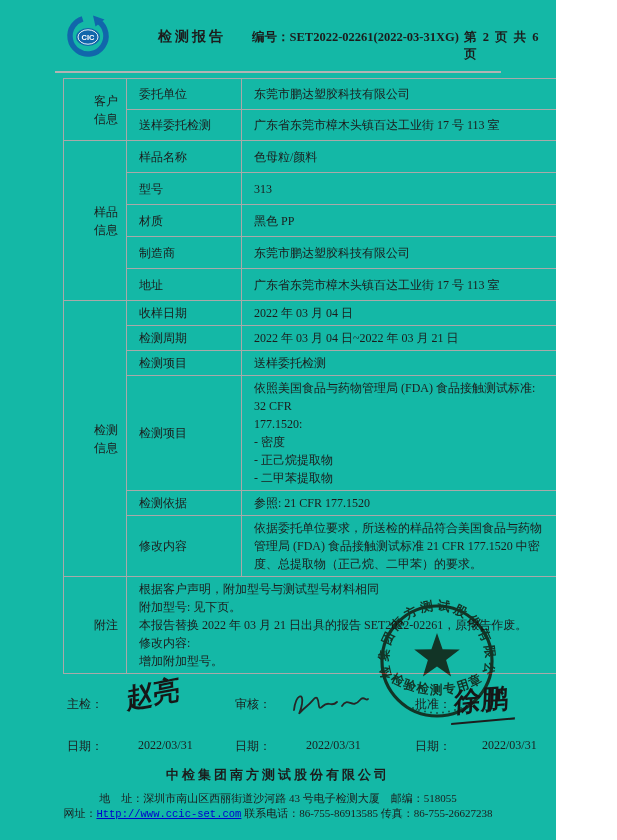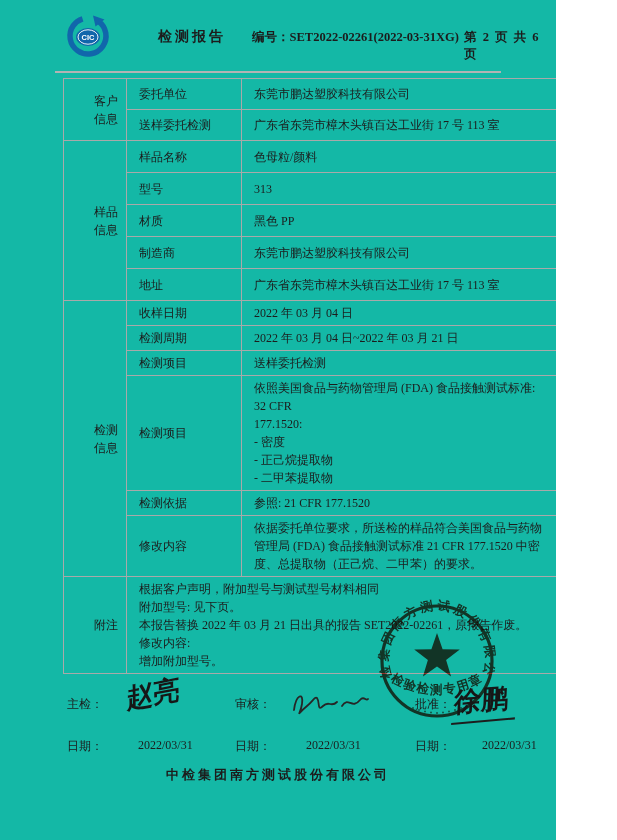--- a/index.html
+++ b/index.html
@@ -182,14 +182,19 @@
   <span class="signature sig-approver">徐鹏</span>
 
   <span class="sig-date" style="left:67px;  top:738px;">日期：</span>
   <span class="sig-date" style="left:138px; top:738px;">2022/03/31</span>
   <span class="sig-date" style="left:235px; top:738px;">日期：</span>
   <span class="sig-date" style="left:306px; top:738px;">2022/03/31</span>
   <span class="sig-date" style="left:415px; top:738px;">日期：</span>
   <span class="sig-date" style="left:482px; top:738px;">2022/03/31</span>
 
   <div class="f-line f-company">中检集团南方测试股份有限公司</div>
+  <div class="f-line f-address">地　址：深圳市南山区西丽街道沙河路 43 号电子检测大厦　邮编：518055</div>
+  <div class="f-line f-web">
+    <span>网址：</span><a class="web-link">Http://www.ccic-set.com</a>
+    <span>联系电话：86-755-86913585 传真：86-755-26627238</span>
+  </div>
 
 </div>
 
 </body></html>

